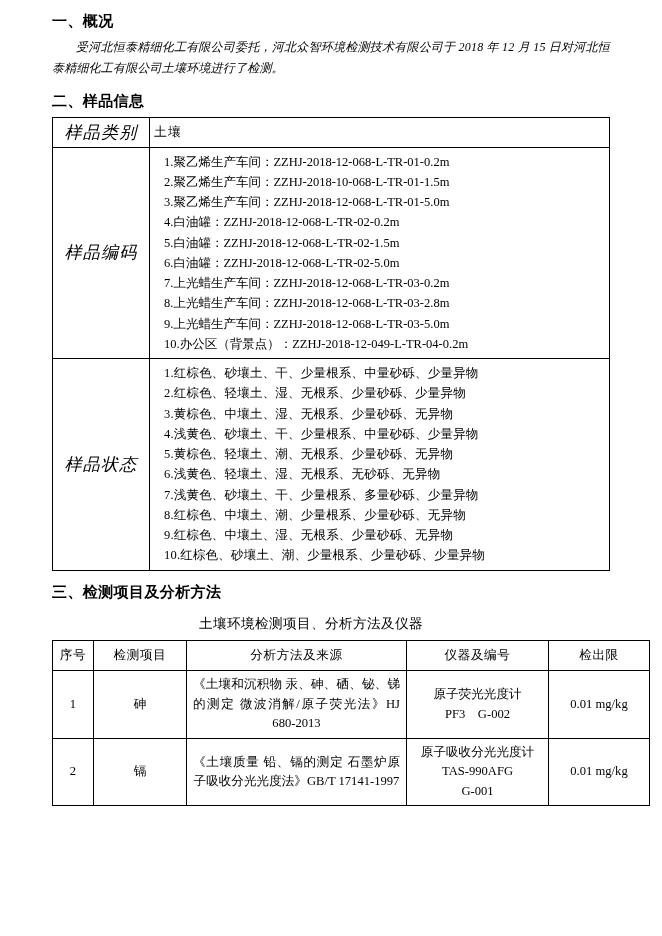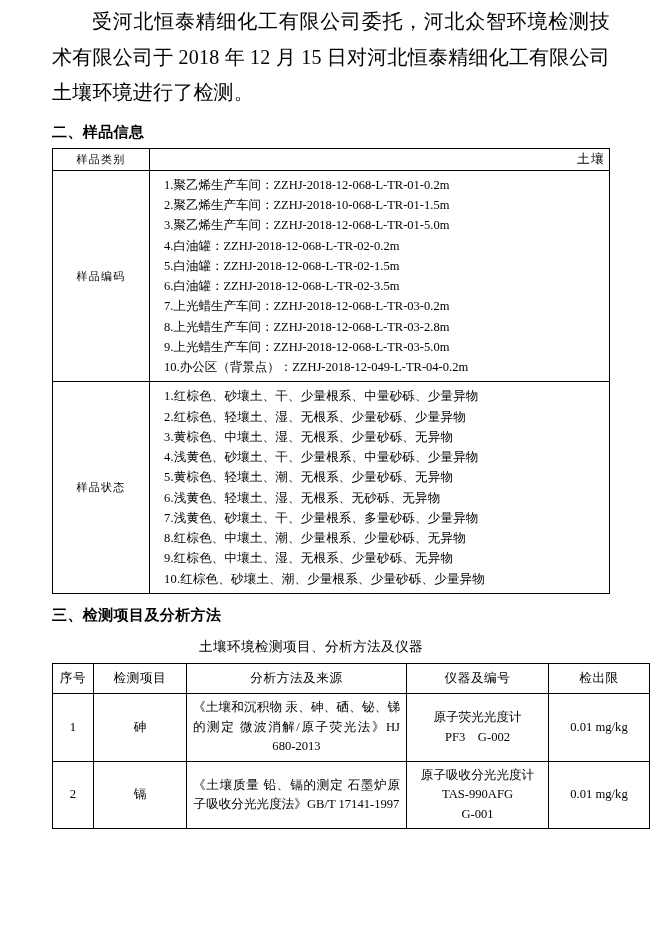--- a/index.html
+++ b/index.html
@@ -50,26 +50,27 @@
     letter-spacing: 0.4px;
   }
   h2.subsec {
     font-size: 14px;
     font-weight: bold;
     margin: 9px 0 7px 0;
     letter-spacing: 0.3px;
   }
 
   p.body-para {
-    font-size: 20px;
+    font-size: 12px;
     line-height: 1.78;
     margin: 4px 0 2px 0;
     text-indent: 2em;
     text-align: justify;
     letter-spacing: 0.2px;
+    font-style: italic;
   }
 
   
   .tbl-caption {
     display: flex;
     font-size: 13.6px;
     margin: 13px 0 7px 0;
   }
   .tbl-caption .cap-no {
     width: 140px;
@@ -98,24 +99,25 @@
   }
 
   
   .tbl-sample td {
     padding: 3px 4px;
   }
   .tbl-sample .col-label {
     width: 88px;
     text-align: center;
     letter-spacing: 1.2px;
-    font-size: 11px;
+    font-size: 17px;
+    font-style: italic;
   }
   .tbl-sample .hdr-soil {
-    text-align: right;
+    text-align: left;
     font-size: 12.8px;
     letter-spacing: 1.2px;
     padding: 0 4px;
   }
   .tbl-sample .cell-list {
     padding: 4px 4px 4px 14px;
   }
   .tbl-sample .cell-list .ln {
     line-height: 1.62;
     font-size: 12.5px;
@@ -148,41 +150,42 @@
   }
   .tbl-method .inst-line, .tbl-method .lim-line { white-space: nowrap; }
   .tbl-method .tall td { height: 58px; }
 </style>
 </head>
 <body>
 
 <div class="page">
 
 
+  <h1 class="sec">一、概况</h1>
 
   <p class="body-para">受河北恒泰精细化工有限公司委托，河北众智环境检测技术有限公司于 2018 年 12 月 15 日对河北恒泰精细化工有限公司土壤环境进行了检测。</p>
 
   <h1 class="sec">二、样品信息</h1>
 
 
   <table class="doc-table tbl-sample">
     <tbody>
       <tr>
         <td class="col-label">样品类别</td>
         <td class="hdr-soil">土壤</td>
       </tr>
       <tr>
         <td class="col-label">样品编码</td>
         <td class="cell-list">
           <div class="ln">1.聚乙烯生产车间：ZZHJ-2018-12-068-L-TR-01-0.2m</div>
           <div class="ln">2.聚乙烯生产车间：ZZHJ-2018-10-068-L-TR-01-1.5m</div>
           <div class="ln">3.聚乙烯生产车间：ZZHJ-2018-12-068-L-TR-01-5.0m</div>
           <div class="ln">4.白油罐：ZZHJ-2018-12-068-L-TR-02-0.2m</div>
           <div class="ln">5.白油罐：ZZHJ-2018-12-068-L-TR-02-1.5m</div>
-          <div class="ln">6.白油罐：ZZHJ-2018-12-068-L-TR-02-3.5m</div>
+          <div class="ln">6.白油罐：ZZHJ-2018-12-068-L-TR-02-5.0m</div>
           <div class="ln">7.上光蜡生产车间：ZZHJ-2018-12-068-L-TR-03-0.2m</div>
           <div class="ln">8.上光蜡生产车间：ZZHJ-2018-12-068-L-TR-03-2.8m</div>
           <div class="ln">9.上光蜡生产车间：ZZHJ-2018-12-068-L-TR-03-5.0m</div>
           <div class="ln">10.办公区（背景点）：ZZHJ-2018-12-049-L-TR-04-0.2m</div>
         </td>
       </tr>
       <tr>
         <td class="col-label">样品状态</td>
         <td class="cell-list state">
           <div class="ln">1.红棕色、砂壤土、干、少量根系、中量砂砾、少量异物</div>

